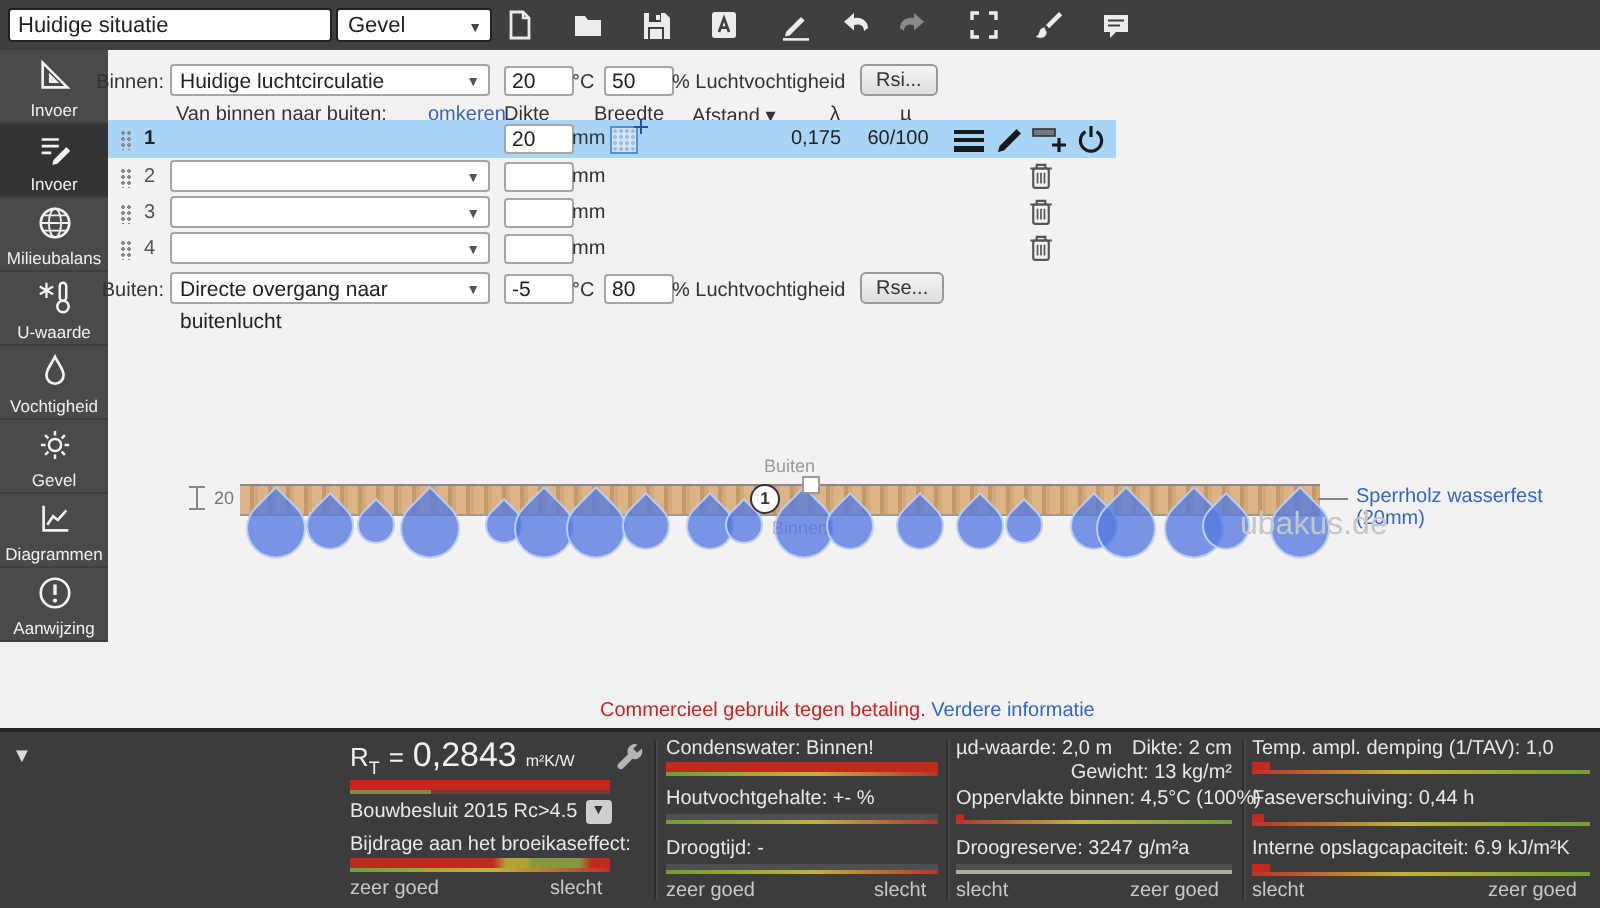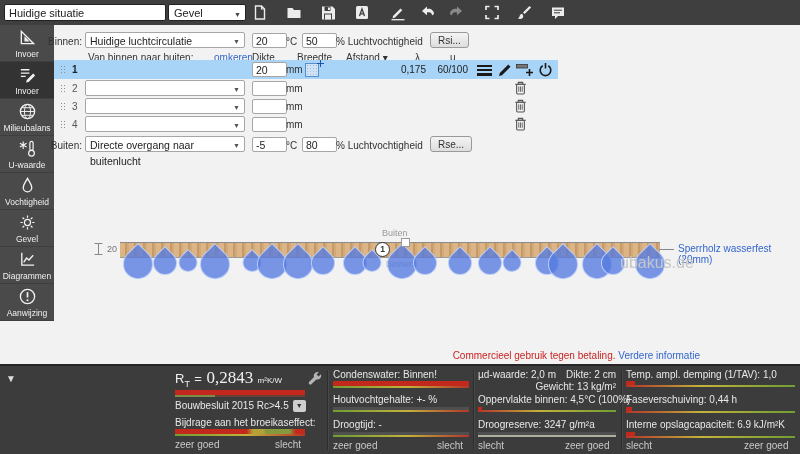--- a/index.html
+++ b/index.html
@@ -35,61 +35,61 @@
   .hdr{position:absolute;font-size:10px;color:#333;}
   .link{color:#3366cc;cursor:pointer;}
   .rowhl{position:absolute;left:54px;width:504px;height:19px;background:#a8d4f8;}
   .rownum{position:absolute;font-size:10px;color:#222;}
   .draghandle{position:absolute;width:6px;height:10px;
       background-image:radial-gradient(#8a8a8a 0.9px,transparent 1px);background-size:3px 3px;cursor:grab;}
   .texture-chip{position:absolute;width:12px;height:12px;background:#cfe3f5;border:1px solid #5c8fc9;
       background-image:radial-gradient(#9dbede 0.8px,transparent 1px);background-size:3px 3px;cursor:pointer;}
   .texture-chip .plus-v{position:absolute;right:-3px;top:-4px;width:1.5px;height:7px;background:#1a56a8;}
   .texture-chip .plus-h{position:absolute;right:-5.7px;top:-1.3px;width:7px;height:1.5px;background:#1a56a8;}
-  .lam{position:absolute;font-size:10px;color:#222;text-align:right;}
+  .lam{position:absolute;font-size:10px;color:#222;text-align:center;}
   .acticon{position:absolute;cursor:pointer;}
   .hamb{width:15px;height:11px;}
   .hamb div{height:2.2px;background:#1a1a1a;margin-bottom:2px;}
 
   
   .wall-layer{position:absolute;left:120px;top:242px;width:540px;height:16px;z-index:1;
      background:repeating-linear-gradient(90deg,#dcb486 0 5px,#c59a67 5px 7px,#d2aa79 7px 9px);
      border-top:1px solid #8a8a8a;border-bottom:1px solid #9a9a9a;box-sizing:border-box;}
   .drop{position:absolute;transform:rotate(45deg);transform-origin:0 0;border-radius:0 50% 50% 50%;
      background:rgba(85,122,226,0.78);border:1px solid rgba(190,208,248,0.95);z-index:3;box-sizing:border-box;}
   .viz-gray{position:absolute;font-size:9px;color:#999;}
   .layer-sq{position:absolute;left:401px;top:238px;width:7px;height:7px;background:#fff;border:1px solid #999;z-index:5;cursor:pointer;}
   .layer-num{position:absolute;left:375px;top:242px;width:13px;height:13px;border-radius:50%;background:#fff;
      border:1.5px solid #333;z-index:5;font-size:8.5px;font-weight:bold;color:#333;text-align:center;line-height:13px;cursor:pointer;}
   .leader{position:absolute;left:659px;top:249px;width:15px;height:1px;background:#888;z-index:4;}
   .layer-lbl{position:absolute;left:678px;top:243px;font-size:10px;color:#3366cc;z-index:4;}
   .watermark{position:absolute;left:620px;top:254px;font-size:16px;color:#c6c6c6;z-index:4;}
   .dim-lbl{position:absolute;left:108px;top:244px;font-size:9px;color:#777;}
 
-  .notice{position:absolute;left:300px;top:350px;width:400px;text-align:right;font-size:10px;}
+  .notice{position:absolute;left:300px;top:350px;width:400px;text-align:left;font-size:10px;}
   .notice .warn{color:#cc2222;}
 
   
   .panel{position:absolute;left:0;top:364px;width:800px;height:90px;background:#3c3c3c;border-top:2px solid #262626;box-sizing:border-box;color:#e8e8e8;}
   .collapse{position:absolute;left:6px;top:7px;font-size:10px;color:#ddd;cursor:pointer;}
   .vsep{position:absolute;top:4px;height:80px;width:1px;background:#2d2d2d;border-right:1px solid #484848;}
   .ptext{position:absolute;font-size:10px;color:#e8e8e8;white-space:nowrap;}
   .scale-lbl{position:absolute;font-size:10px;color:#c9c9c9;}
   .qbar{position:absolute;height:7px;}
   .qbar .vbar{position:absolute;left:0;right:0;top:0;bottom:2px;background:#c2281c;}
   .qbar .ghost{position:absolute;left:0;right:0;top:0;bottom:2px;background:rgba(255,255,255,0.10);}
   .qbar .scale{position:absolute;left:0;right:0;bottom:0;height:2px;
       background:linear-gradient(90deg,#6f9e33,#c3b23a 55%,#b5342a);}
   .qbar .scale.rev{background:linear-gradient(90deg,#b5342a,#c3b23a 45%,#6f9e33);}
   .qbar .scale.rt{background:linear-gradient(90deg,#7d8c48 0 31%,#693f39 31%);}
   .qbar .scale.flat{background:#adada0;}
   .qbar .vbar.mix{background:linear-gradient(90deg,#c2281c 0 55%,#b5a135 60% 68%,#86993d 70% 88%,#c2281c 93%);}
   .qbar .marker{position:absolute;top:0;height:5px;background:#c2281c;}
   .rt-line{position:absolute;left:175px;top:368px;color:#f0f0f0;}
-  .rt-line .sym{font-size:13px;} .rt-line .sub{font-size:9px;} .rt-line .val{font-size:17px;font-family:Liberation Serif, serif;} .rt-line .unit{font-size:8px;}
+  .rt-line .sym{font-size:13px;} .rt-line .sub{font-size:9px;} .rt-line .val{font-size:17px;} .rt-line .unit{font-size:8px;}
   .dd-btn{display:inline-block;width:13px;height:12px;background:#cfcfcf;border-radius:2px;text-align:center;
       font-size:7px;color:#333;line-height:12px;vertical-align:middle;margin-left:4px;cursor:pointer;}
 </style>
 </head>
 <body>
 
 <div id="app">
 
   <div class="toolbar">
     <input class="tb-input" value="Huidige situatie" style="">

